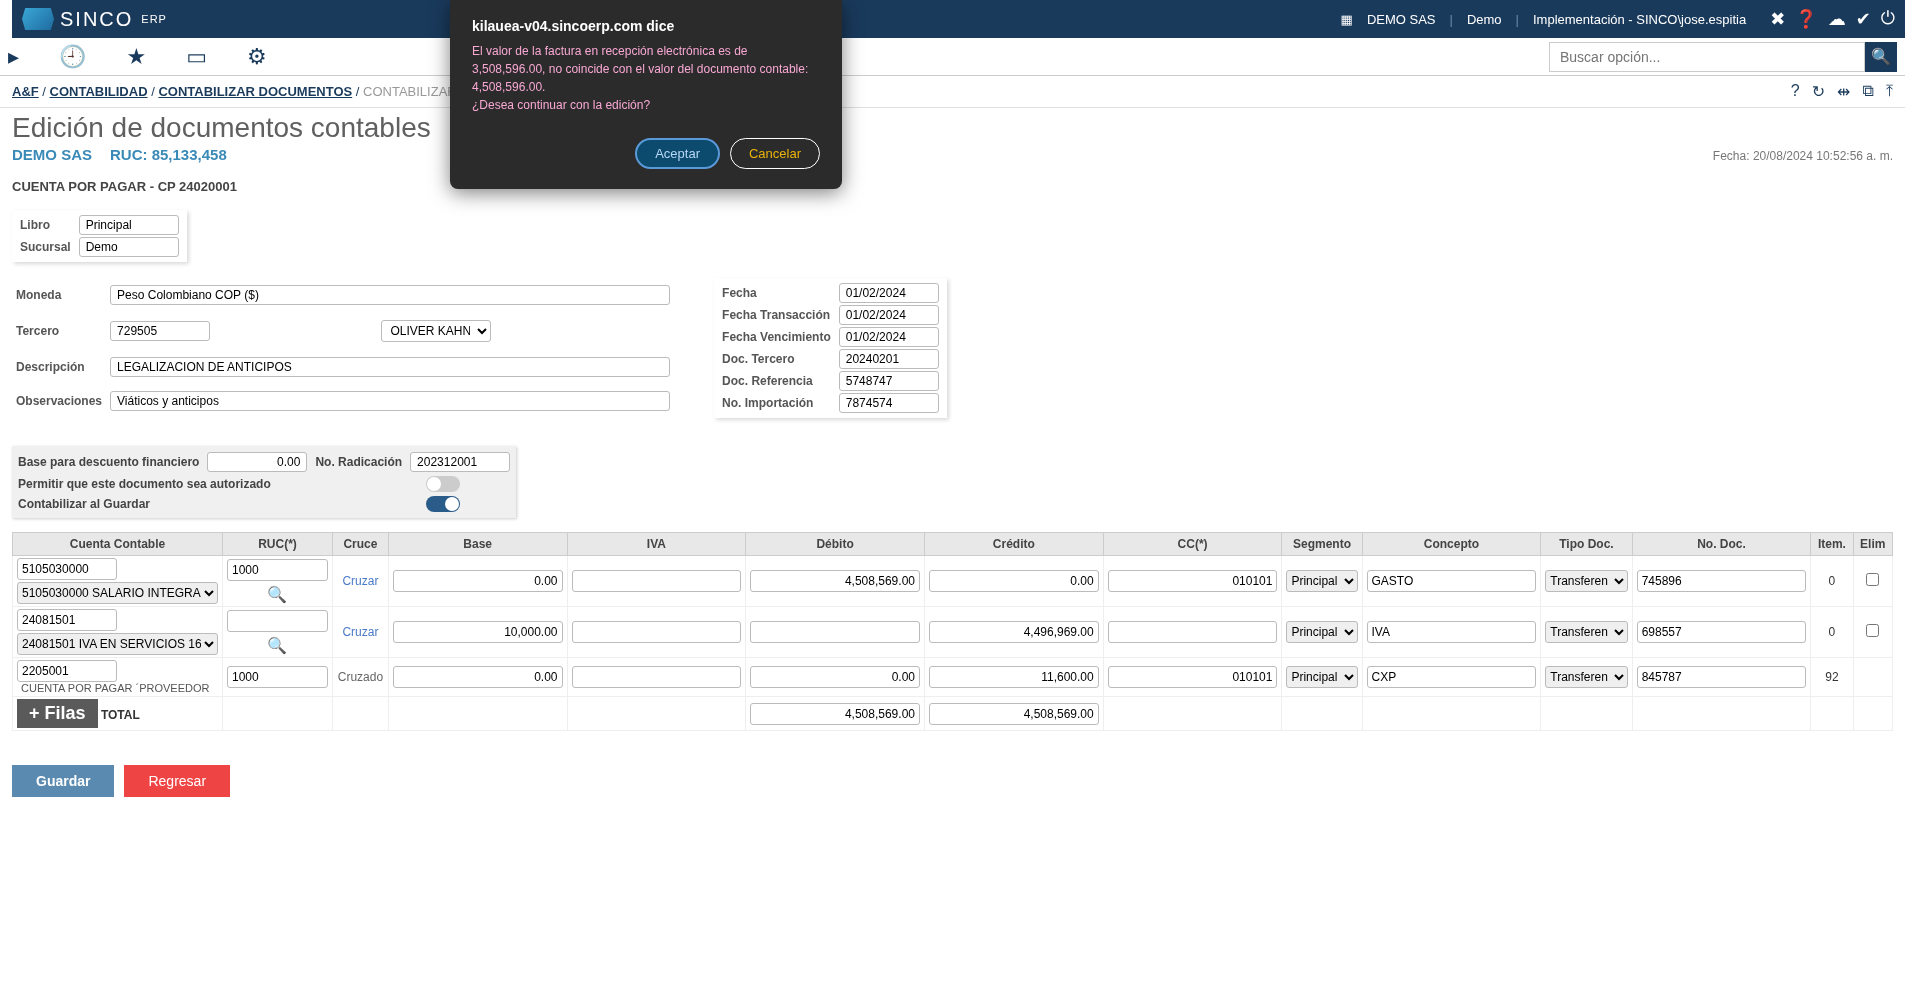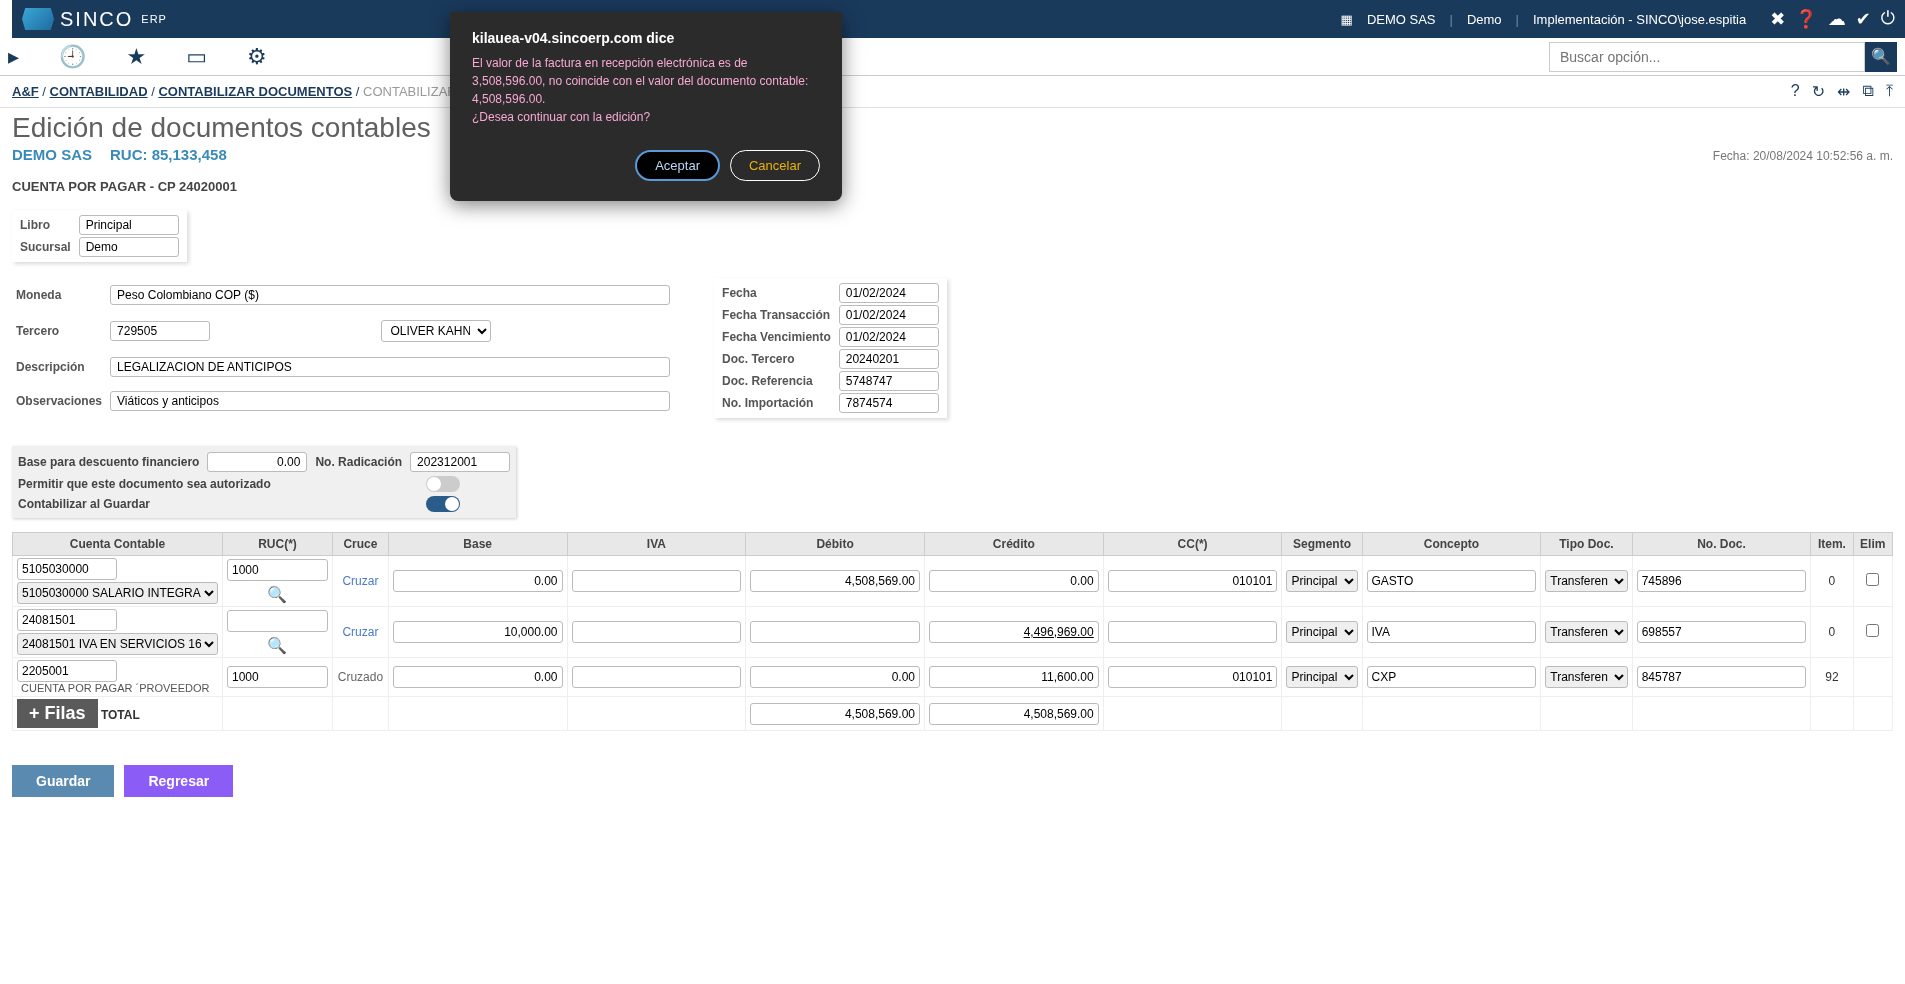--- a/index.html
+++ b/index.html
@@ -74,30 +74,30 @@
 .mag-icon { font-size: 16px; cursor: pointer; color:#333; }
 .acct-sub { display: flex; align-items: center; gap: 4px; margin-top: 2px; }
 .acct-sub select { flex: 1; }
 .small-txt { font-size: 11px; color: #555; text-align: left; padding-left: 4px; }
 
 .add-rows-btn { background: #5a5a5a; color: #fff; border: none; padding: 4px 12px; font-size: 18px; font-weight: 600; cursor: pointer; position: absolute; }
 .total-lbl { font-weight: 700; font-size: 12px; }
 
 .bottom-btns { padding: 30px 12px; display: flex; gap: 10px; }
 .btn-primary { background: #5a8ab0; color: #ffffff; border: none; padding: 8px 24px; font-size: 14px; font-weight: 600; cursor: pointer; }
-.btn-secondary { background: #8b5cf6; color: #fff; border: none; padding: 8px 24px; font-size: 14px; font-weight: 700; cursor: pointer; }
-
-
-.modal-overlay { position: fixed; top: 12px; left: 450px; z-index: 1000; }
+.btn-secondary { background: #ef4444; color: #fff; border: none; padding: 8px 24px; font-size: 14px; font-weight: 400; cursor: pointer; }
+
+
+.modal-overlay { position: fixed; top: 0; left: 450px; z-index: 1000; }
 .modal { background: #2b2b2b; color: #e8e8e8; width: 392px; border-radius: 0 0 8px 8px; padding: 18px 22px 20px; box-shadow: 0 4px 20px rgba(0,0,0,0.5); }
 .modal-title { font-size: 14px; font-weight: 600; margin-bottom: 8px; color: #fff; }
 .modal-body { font-size: 12px; line-height: 1.5; color: #f9a8d4; }
 .modal-actions { display: flex; gap: 10px; justify-content: flex-end; margin-top: 24px; }
 .modal-btn { background: transparent; border: 1px solid #ffffff; color: #eab308; padding: 6px 18px; border-radius: 18px; font-size: 13px; cursor: pointer; }
-.modal-btn-primary { background: #000000; border: 2px solid #5a9ad8; color: #b8d8f8; }
+.modal-btn-primary { background: #0c4a6e; border: 2px solid #5a9ad8; color: #b8d8f8; }
 </style>
 </head>
 <body>
 
 
 
 
 <div class="topbar">
   <div class="logo">
     <div class="logo-icon"></div>
@@ -294,21 +294,21 @@
         </tr>
         <tr>
           <td style="text-align: left; width: 210px;"><input type="text" value="24081501" style="width: 100px;"><div class="acct-sub">
               <select><option>24081501 IVA EN SERVICIOS 16%</option></select>
             </div></td>
           <td style="width: 110px;"><input type="text" value="" style=""><div style="margin-top:4px"><span class="mag-icon">🔍</span></div></td>
           <td><span class="cruzar-link">Cruzar</span></td>
           <td><input type="text" class="tr" style="text-align: right;" value="10,000.00"></td>
           <td><input type="text" class="tr" style="text-align: right;" value=""></td>
           <td><input type="text" class="tr" style="text-align: right;" value=""></td>
-          <td><input type="text" class="tr" style="text-align: right; text-decoration: underline;" value="4,496,969.00"></td>
+          <td><input type="text" class="tr" style="text-align: right;" value="4,496,969.00"></td>
           <td><input type="text" class="tr" style="text-align: right;" value=""></td>
           <td><select><option>Principal</option></select></td>
           <td><input type="text" value="IVA" style=""></td>
           <td><select><option>Transferen</option></select></td>
           <td><input type="text" value="698557" style=""></td>
           <td>0</td>
           <td><input type="checkbox" style=""></td>
         </tr>
         <tr>
           <td style="text-align: left; width: 210px;"><input type="text" value="2205001" style="width: 100px;"><div class="small-txt">CUENTA POR PAGAR ´PROVEEDOR</div></td>

